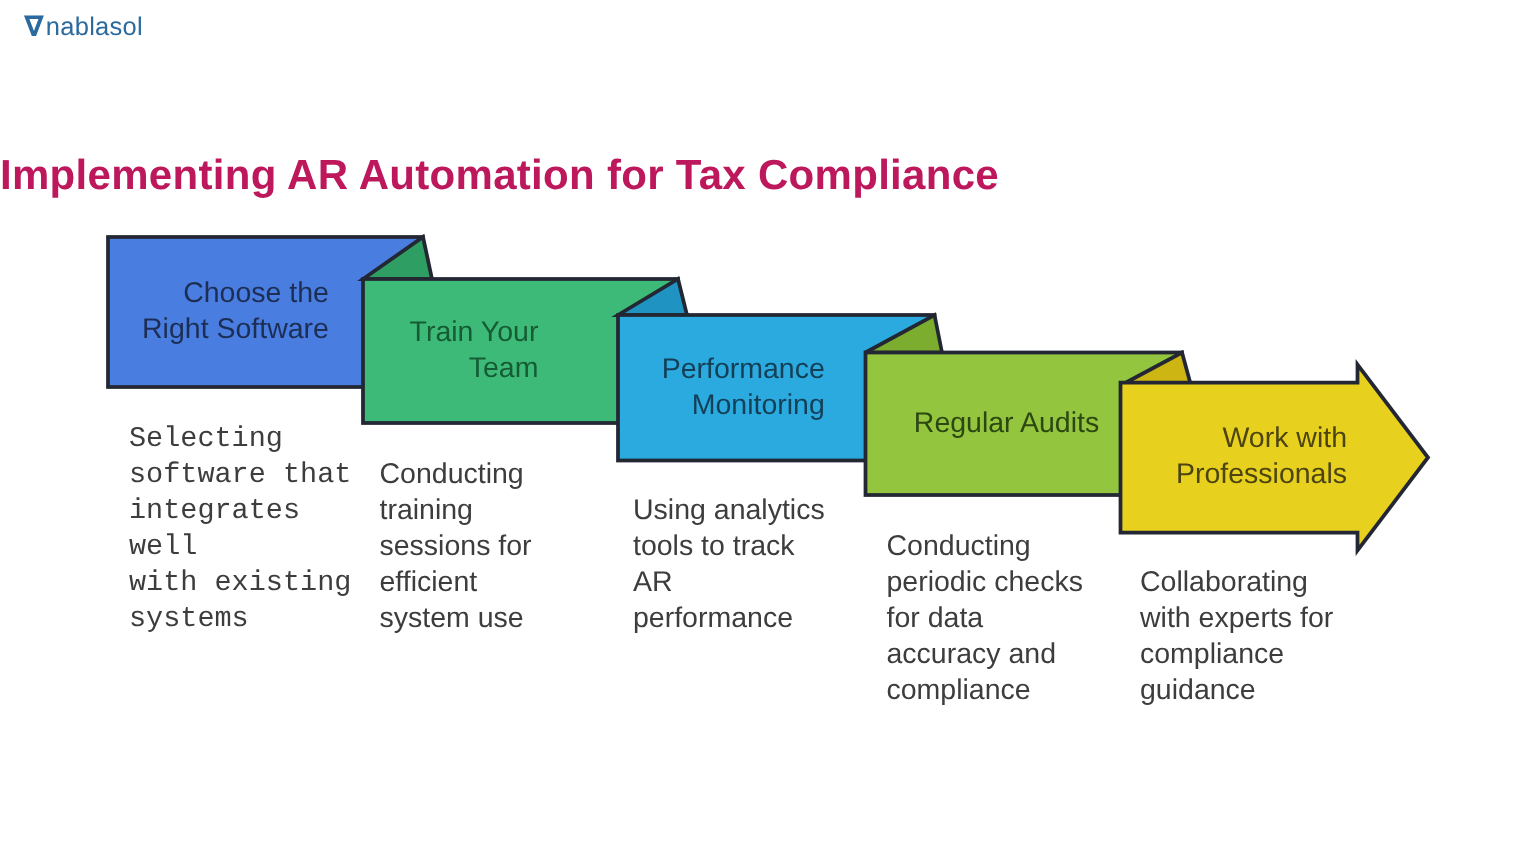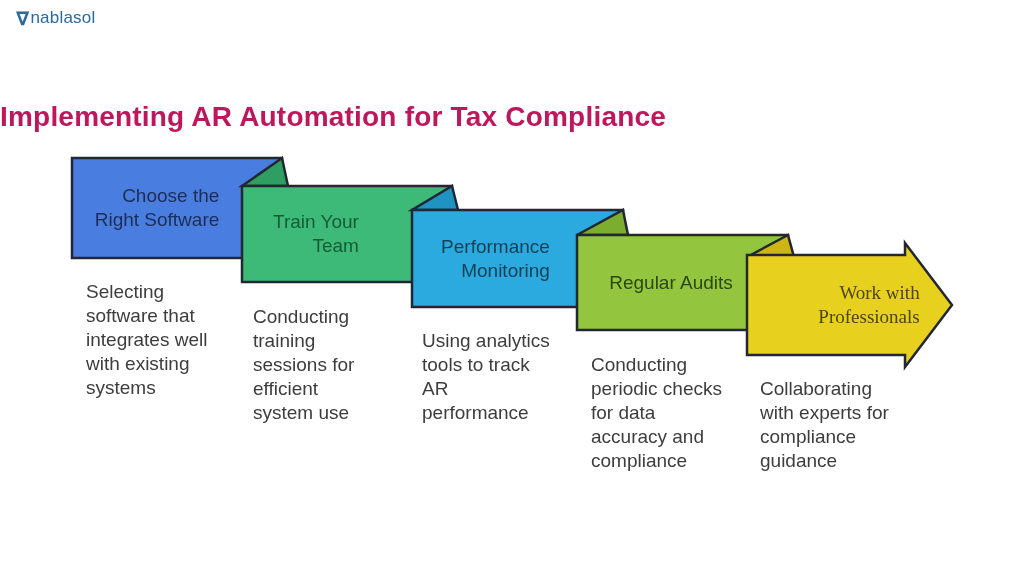--- a/index.html
+++ b/index.html
@@ -62,29 +62,29 @@
     text-align: right;
     white-space: pre-line;
     font-size: 19px;
     line-height: 24px;
     pointer-events: none;
   }
   .label-1 { left: 72px;  top: 158px; width: 170px; height: 100px; color: #1c2e54; }
   .label-2 { left: 242px; top: 186px; width: 148px; height: 96px;  color: #155c35; }
   .label-3 { left: 412px; top: 210px; width: 167px; height: 97px;  color: #143f57; }
   .label-4 { left: 577px; top: 235px; width: 188px; height: 95px;  color: #2c4712; }
-  .label-5 { left: 790px; top: 255px; width: 158px; height: 100px; color: #4c4512; font-family: Liberation Serif, serif; }
+  .label-5 { left: 762px; top: 255px; width: 158px; height: 100px; color: #4c4512; }
   .stage-desc {
     position: absolute;
     white-space: pre-line;
     font-size: 19px;
     line-height: 24px;
     color: #3d3d3d;
   }
-  .desc-1 { left: 86px;  top: 280px; width: 160px; }
+  .desc-1 { left: 86px;  top: 280px; width: 160px; font-family: Liberation Mono, monospace; }
   .desc-2 { left: 253px; top: 305px; width: 160px; }
   .desc-3 { left: 422px; top: 329px; width: 160px; }
   .desc-4 { left: 591px; top: 353px; width: 165px; }
   .desc-5 { left: 760px; top: 377px; width: 165px; }
 </style>
 </head>
 <body>
 
 <div class="canvas">
 

